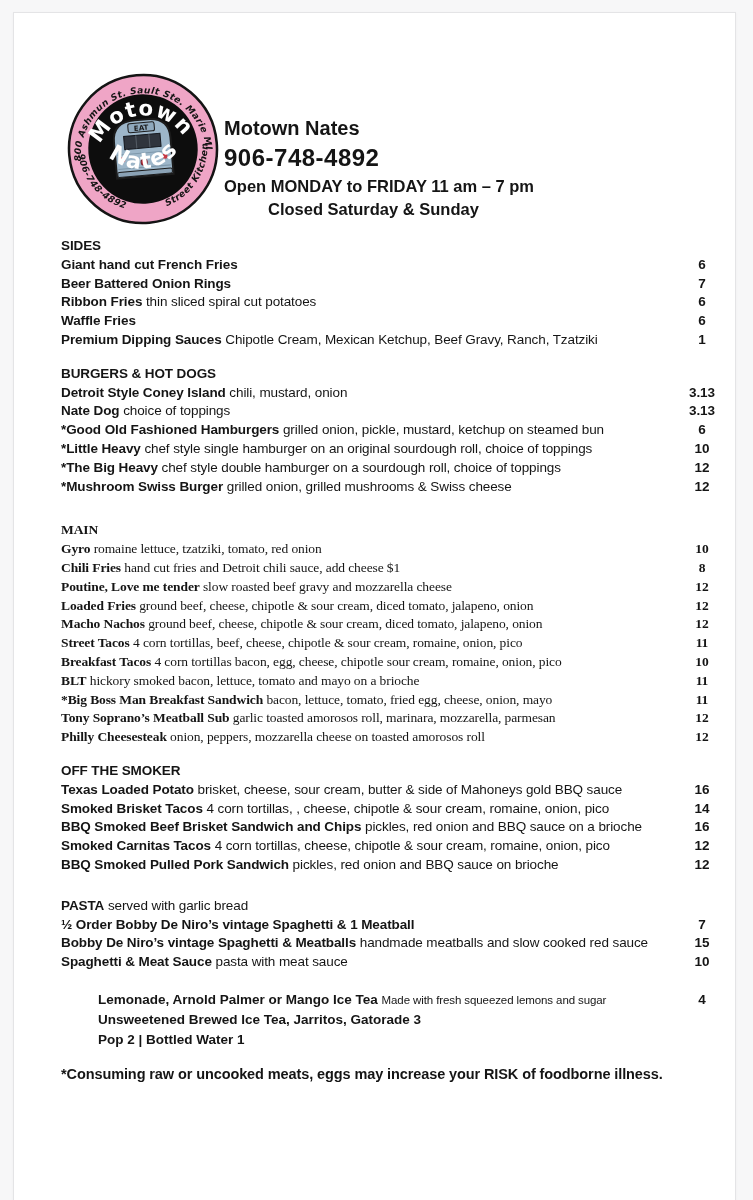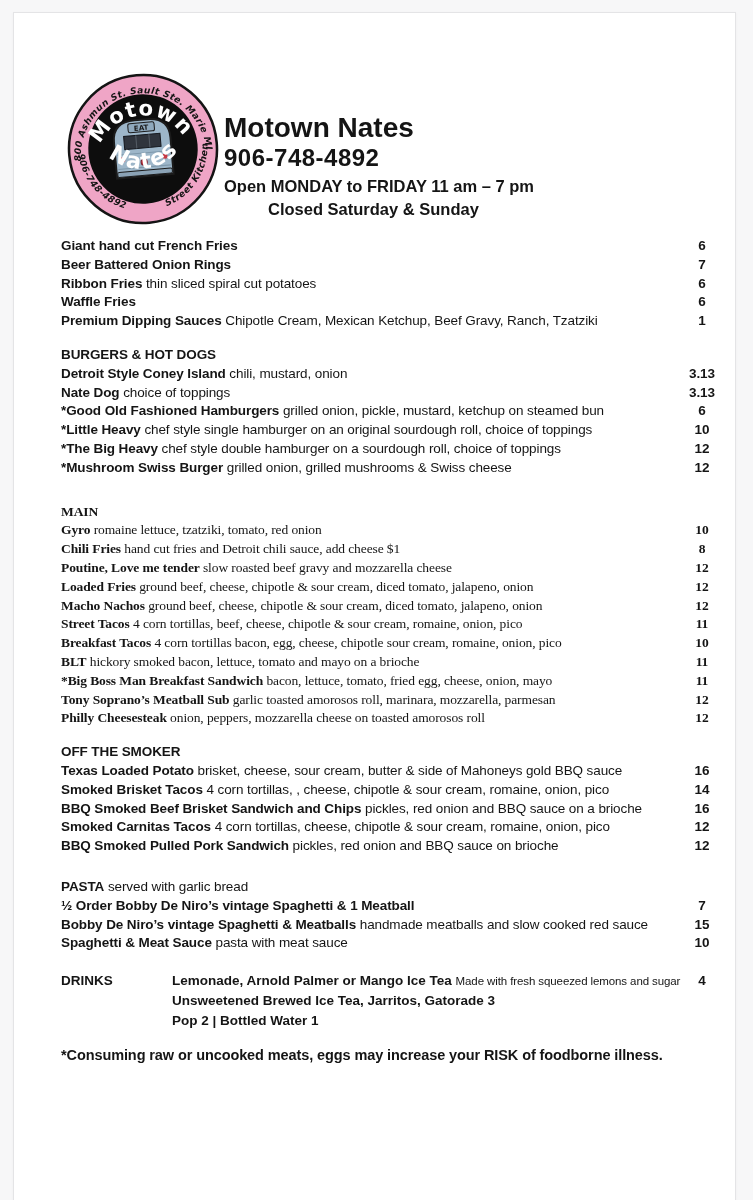--- a/index.html
+++ b/index.html
@@ -2,21 +2,21 @@
 <html><head>
 <meta charset="utf-8">
 <style>
   html,body{margin:0;padding:0;width:753px;height:1200px;overflow:hidden;
     background:#f7f7f8;font-family:"Liberation Sans",sans-serif;color:#151515;}
   .page{position:absolute;left:13px;top:12px;width:723px;height:1290px;
     background:#ffffff;border:1px solid #e4e4e6;border-bottom:none;box-sizing:border-box;
     box-shadow:0 1px 3px rgba(0,0,0,0.04);}
   .logo{position:absolute;left:53px;top:60px;width:152px;height:152px;}
   .hdr{position:absolute;left:210px;top:101px;}
-  .hdr-title{font-size:28px;font-weight:bold;line-height:28px;}
+  .hdr-title{font-size:20px;font-weight:bold;line-height:28px;}
   .hdr-phone{font-size:24px;font-weight:bold;line-height:31px;letter-spacing:.5px;}
   .hdr-hours{font-size:16.5px;font-weight:bold;line-height:23px;margin-top:2px;}
   .hdr-closed{font-size:16.5px;font-weight:bold;line-height:22px;margin-left:44px;}
   .menu{position:absolute;left:47px;top:224px;width:664px;}
   .section{margin-top:15px;}
   .section:first-child{margin-top:0;}
   .section:nth-child(3){margin-top:25px;font-family:Liberation Serif, serif;}
   .section:nth-child(5){margin-top:22px;}
   .row{display:flex;line-height:18.8px;font-size:13.5px;letter-spacing:-0.1px;}
   .txt{flex:1;min-width:0;white-space:nowrap;overflow:hidden;}
@@ -85,20 +85,24 @@
     <div class="hdr-title">Motown Nates</div>
     <div class="hdr-phone">906-748-4892</div>
     <div class="hdr-hours">Open MONDAY to FRIDAY 11 am – 7 pm</div>
     <div class="hdr-closed">Closed Saturday &amp; Sunday</div>
   </div>
 
   <div class="menu">
     <div>
         <div class="section">
           <div class="row">
+            <div class="txt"><span class="nm">SIDES</span></div>
+            <div class="price"></div>
+          </div>
+          <div class="row">
             <div class="txt"><span class="nm">Giant hand cut French Fries</span></div>
             <div class="price">6</div>
           </div>
           <div class="row">
             <div class="txt"><span class="nm">Beer Battered Onion Rings</span></div>
             <div class="price">7</div>
           </div>
           <div class="row">
             <div class="txt"><span class="nm">Ribbon Fries</span> <span class="ds">thin sliced spiral cut potatoes</span></div>
             <div class="price">6</div>
@@ -232,21 +236,20 @@
             <div class="price">15</div>
           </div>
           <div class="row">
             <div class="txt"><span class="nm">Spaghetti &amp; Meat Sauce</span> <span class="ds">pasta with meat sauce</span></div>
             <div class="price">10</div>
           </div>
         </div>
       </div>
 
     <div class="drinks">
-      <div class="dlabel">DRINKS</div>
       <div class="dcontent">
         <div class="dline"><span>Lemonade, Arnold Palmer or Mango Ice Tea</span> <span class="dnote">Made with fresh squeezed lemons and sugar</span></div>
         <div class="dline">Unsweetened Brewed Ice Tea, Jarritos, Gatorade 3</div>
         <div class="dline">Pop 2 | Bottled Water 1</div>
       </div>
       <div class="dprice">4</div>
     </div>
 
     <div class="footer">*Consuming raw or uncooked meats, eggs may increase your RISK of foodborne illness.</div>
   </div>

